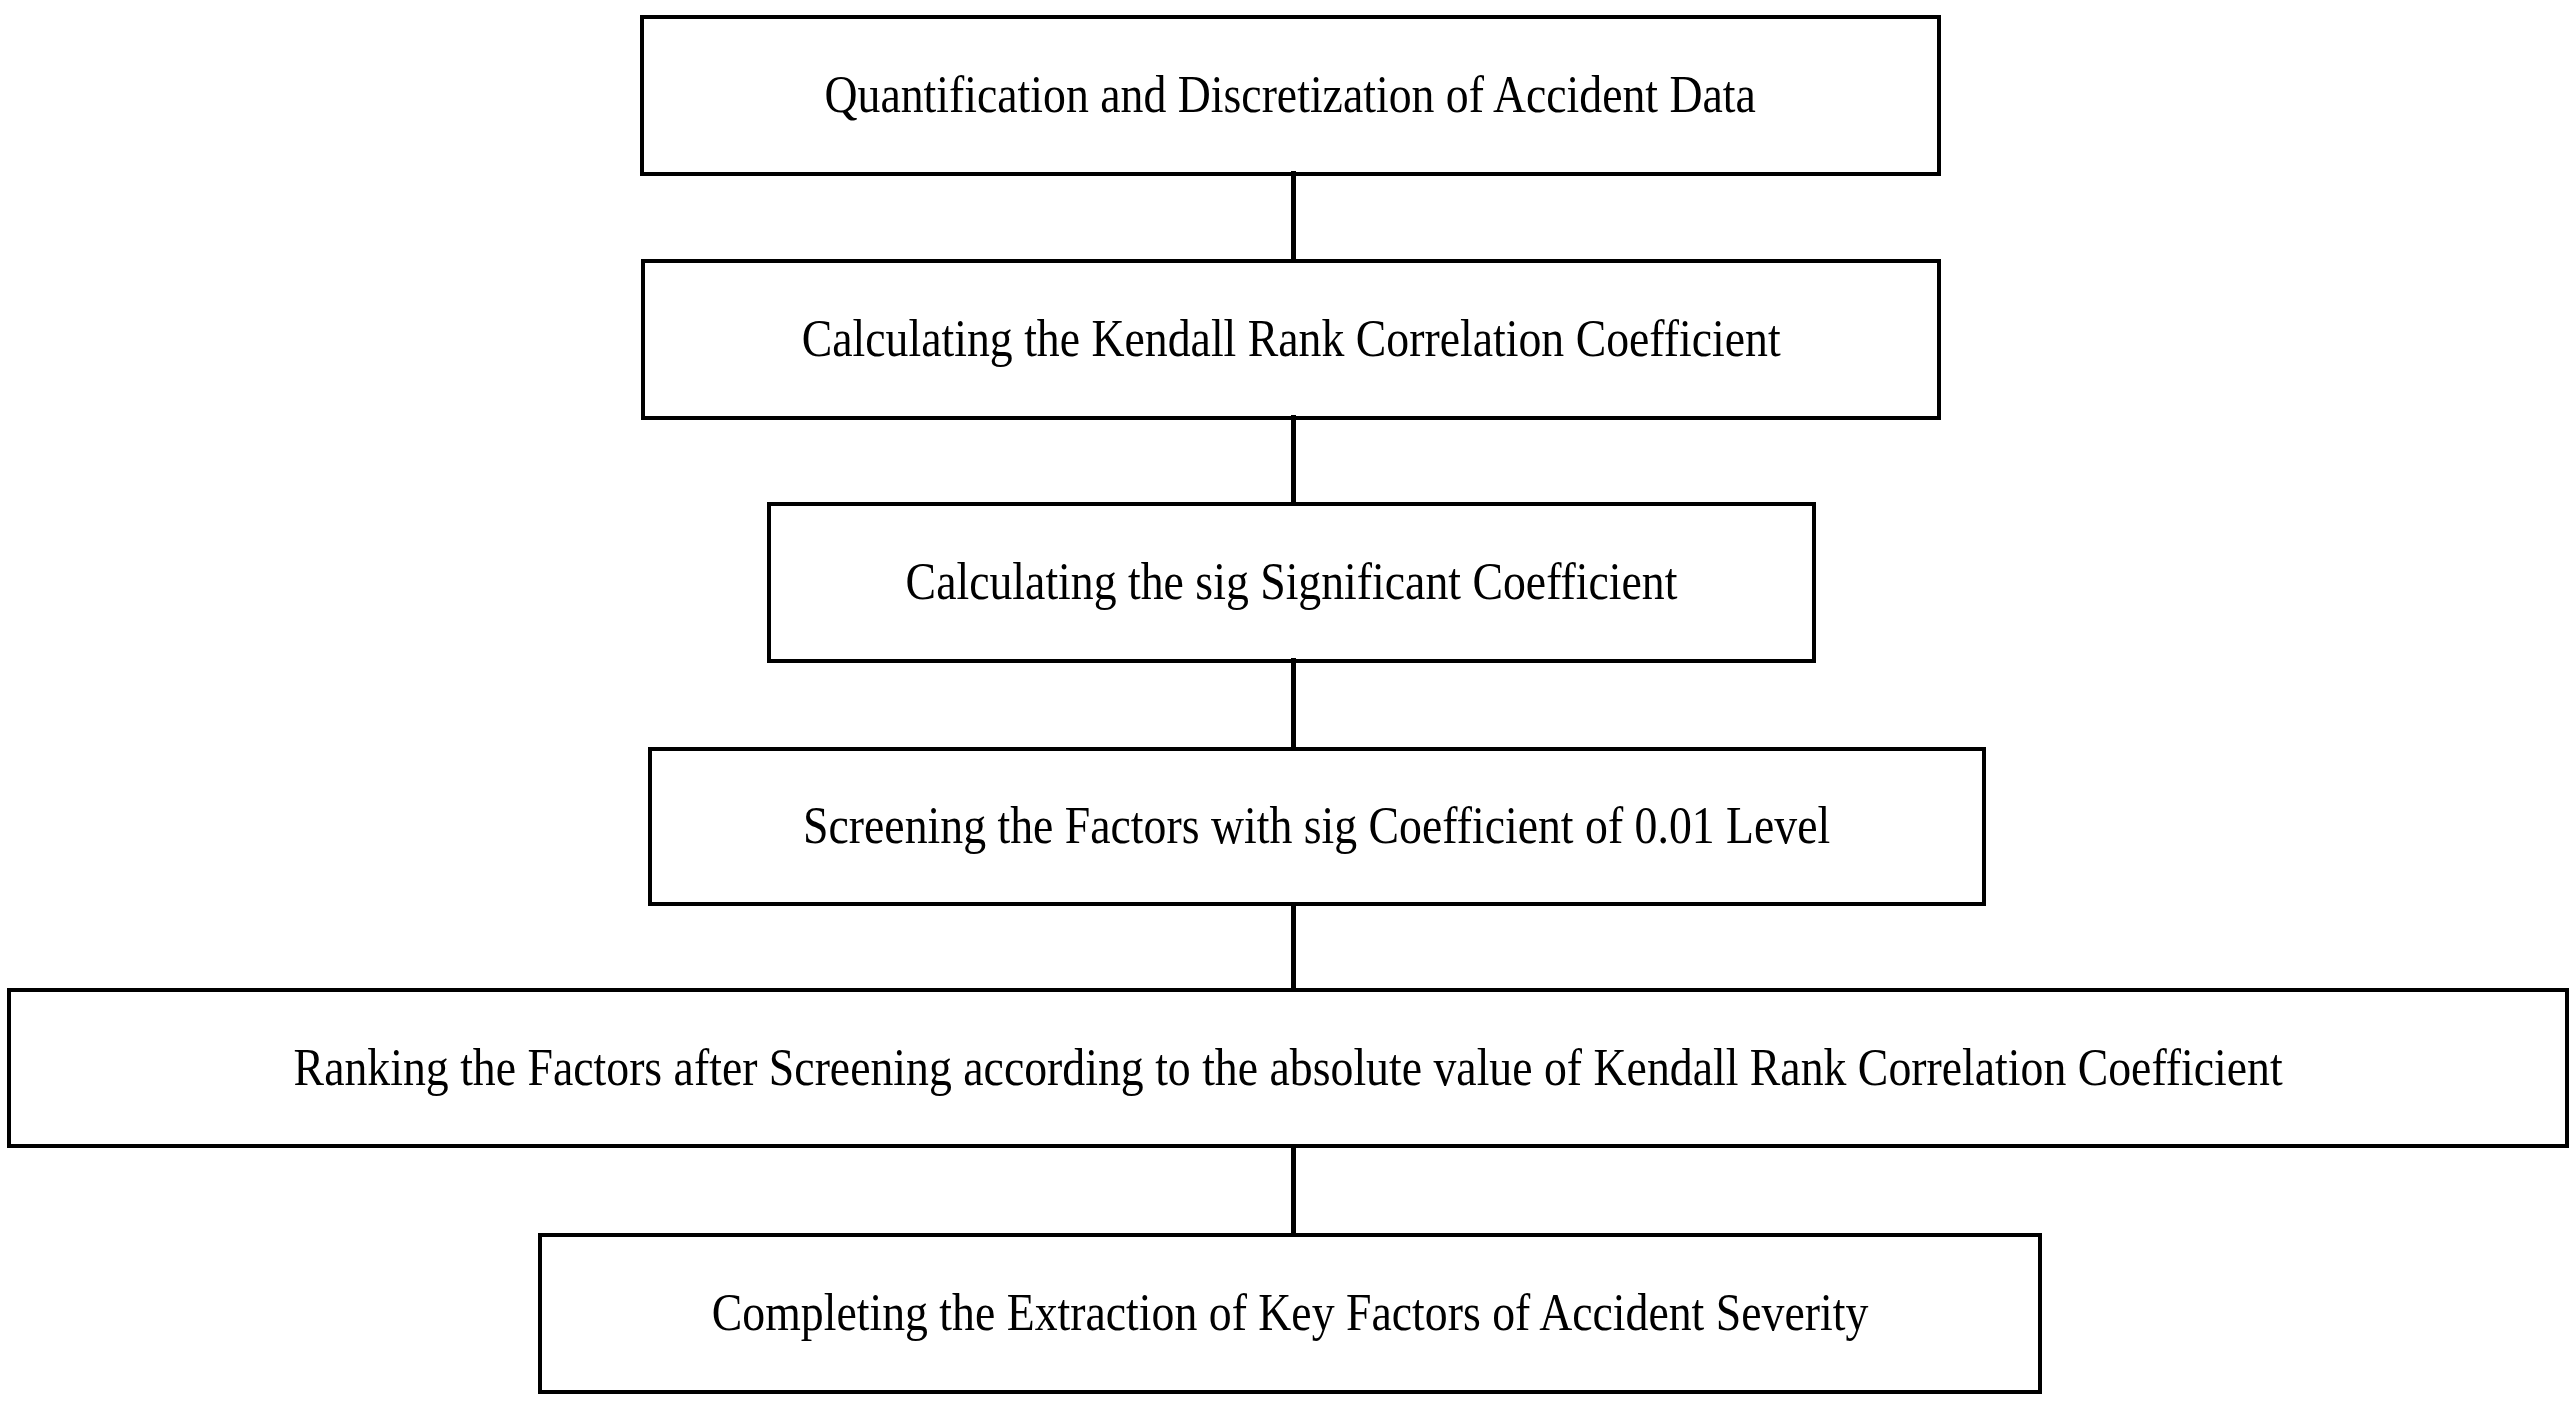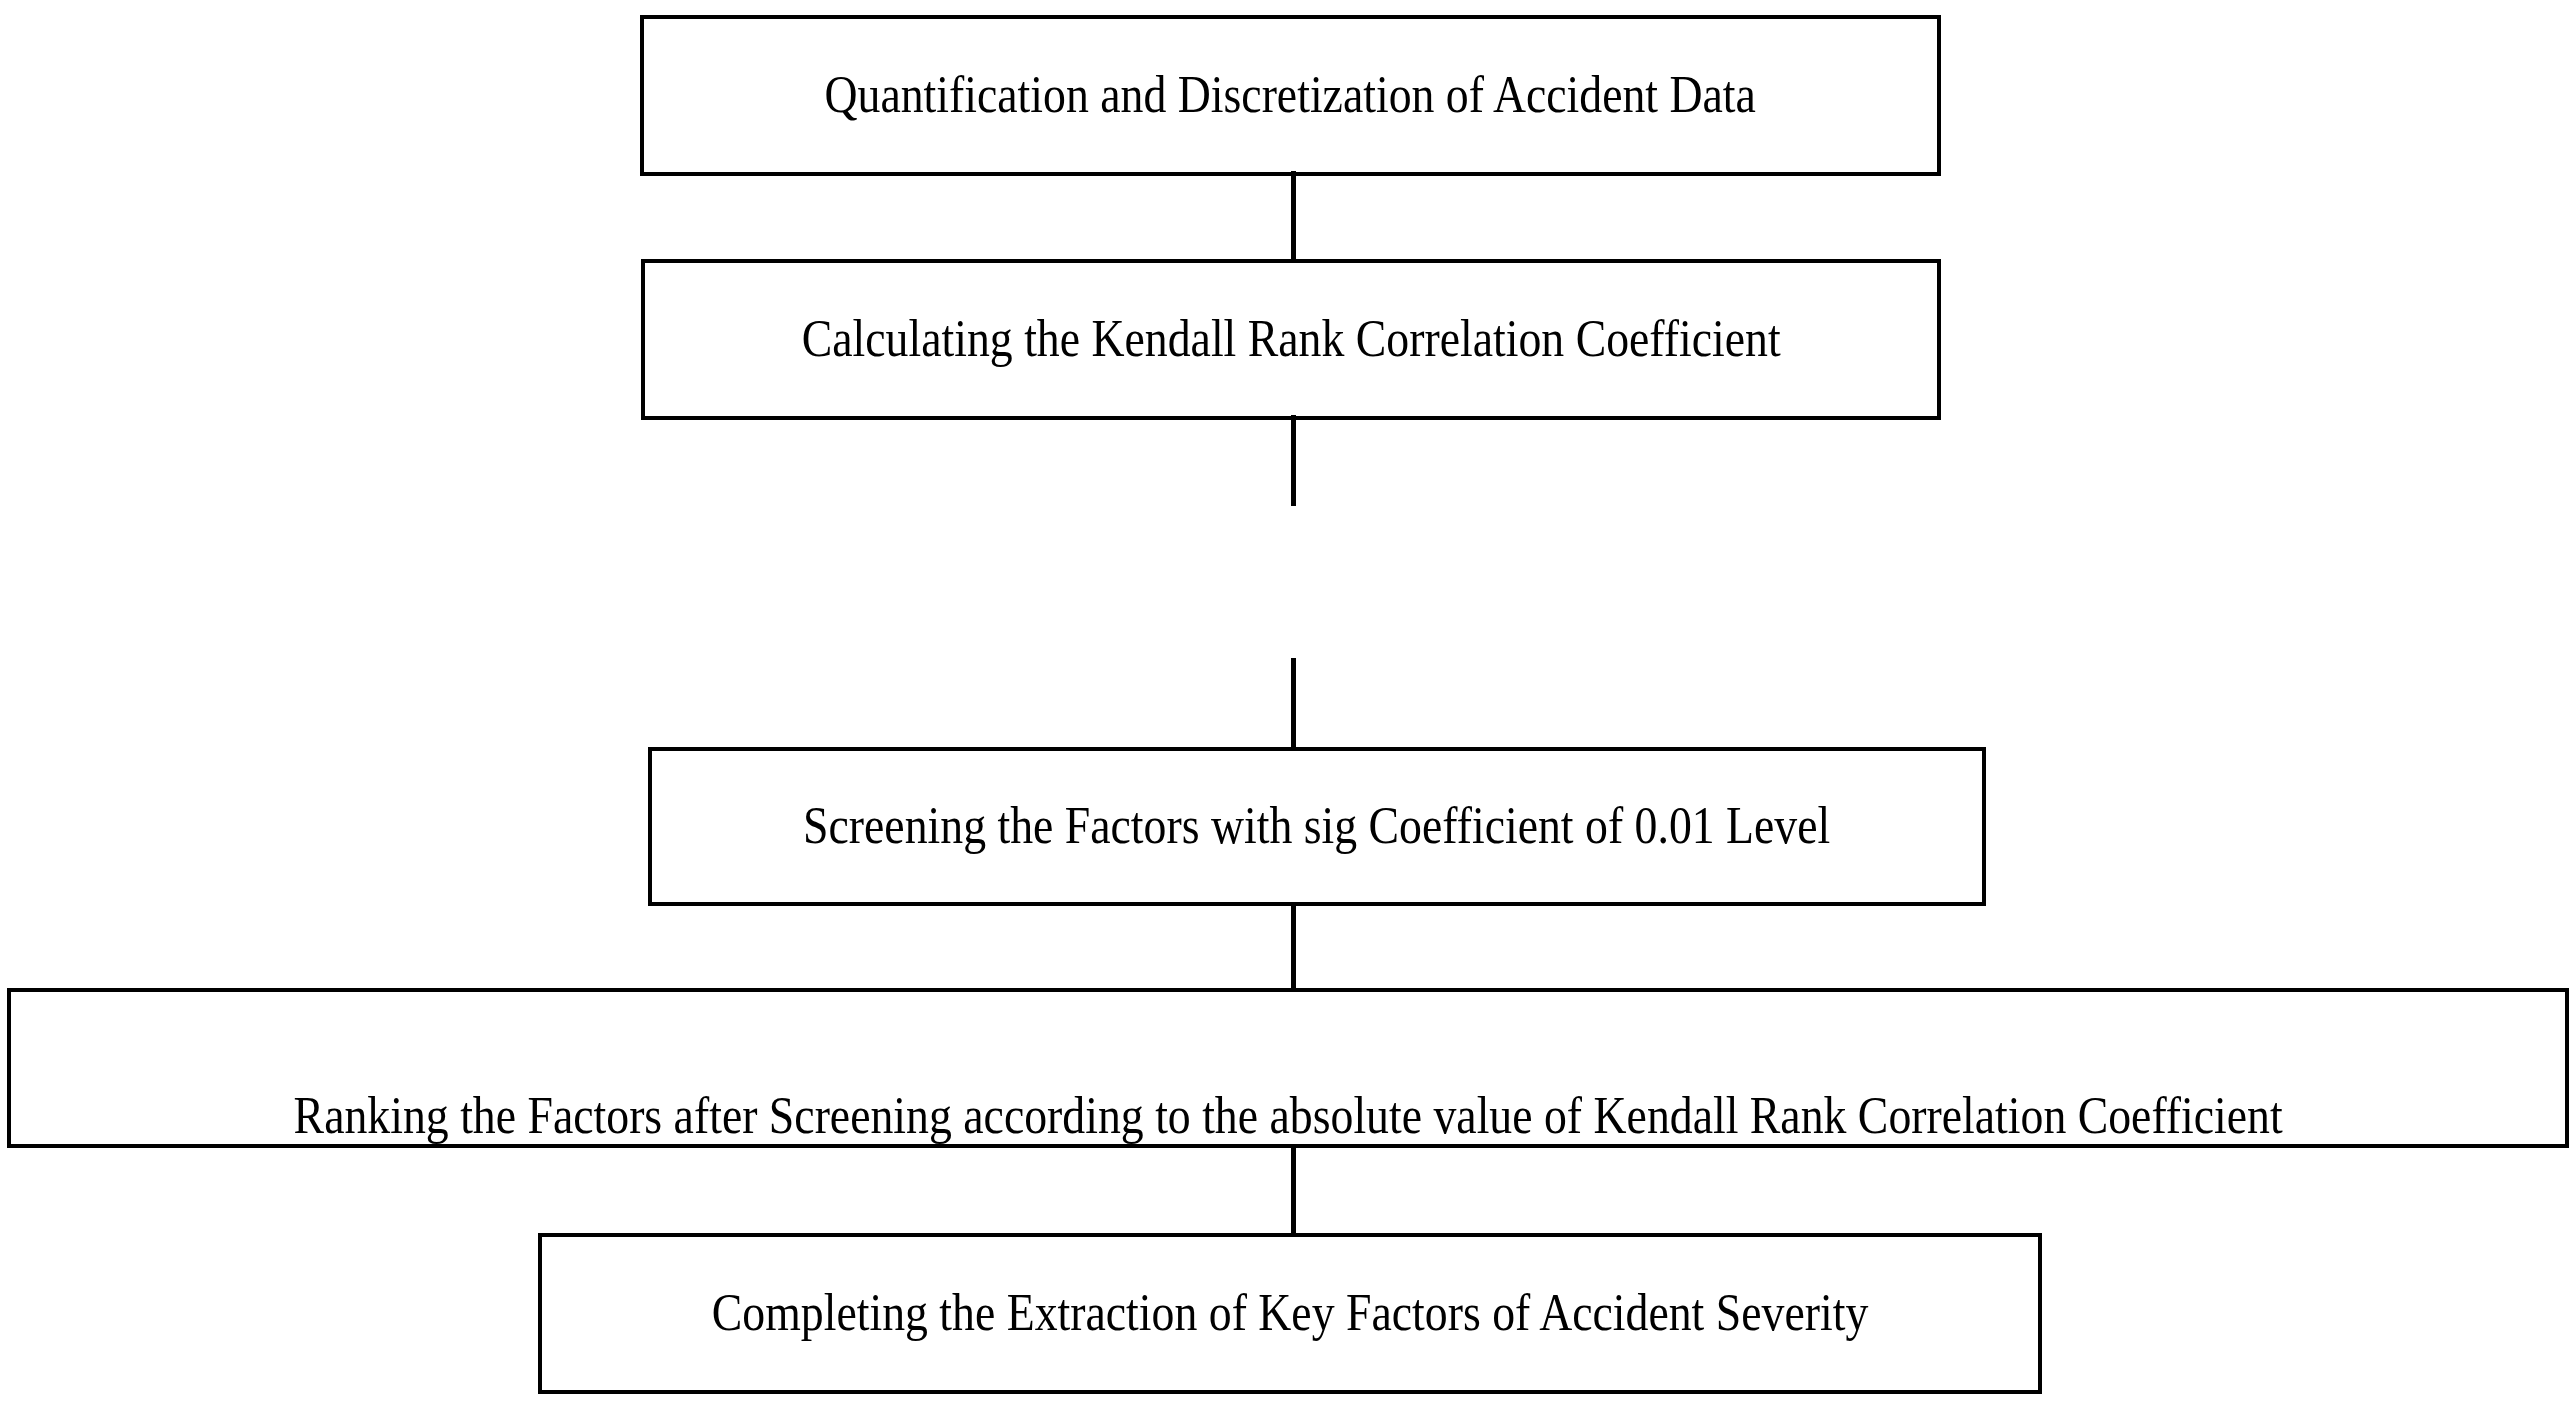--- a/index.html
+++ b/index.html
@@ -54,30 +54,33 @@
   </div>
 
   <div class="connector" style="left:1291px; top:171px; height:92px;"></div>
 
   <div class="node" style="left:641px; top:259px; width:1300px; height:161px;align-items:center;">
     <span class="node-label">Calculating the Kendall Rank Correlation Coefficient</span>
   </div>
 
   <div class="connector" style="left:1291px; top:415px; height:91px;"></div>
 
+  <div class="node" style="left:767px; top:502px; width:1049px; height:161px;">
+    <span class="node-label">Calculating the sig Significant Coefficient</span>
+  </div>
 
   <div class="connector" style="left:1291px; top:658px; height:93px;"></div>
 
   <div class="node" style="left:621px; top:747px; width:1338px; height:159px;margin-left:27px;">
     <span class="node-label">Screening the Factors with sig Coefficient of 0.01 Level</span>
   </div>
 
   <div class="connector" style="left:1291px; top:902px; height:91px;"></div>
 
-  <div class="node" style="left:7px; top:988px; width:2562px; height:160px;align-items:flex-end;">
+  <div class="node" style="left:7px; top:988px; width:2562px; height:160px;">
     <span class="node-label">Ranking the Factors after Screening according to the absolute value of Kendall Rank Correlation Coefficient</span>
   </div>
 
   <div class="connector" style="left:1291px; top:1144px; height:94px;"></div>
 
   <div class="node" style="left:538px; top:1233px; width:1504px; height:161px;">
     <span class="node-label">Completing the Extraction of Key Factors of Accident Severity</span>
   </div>
 
 </div>

